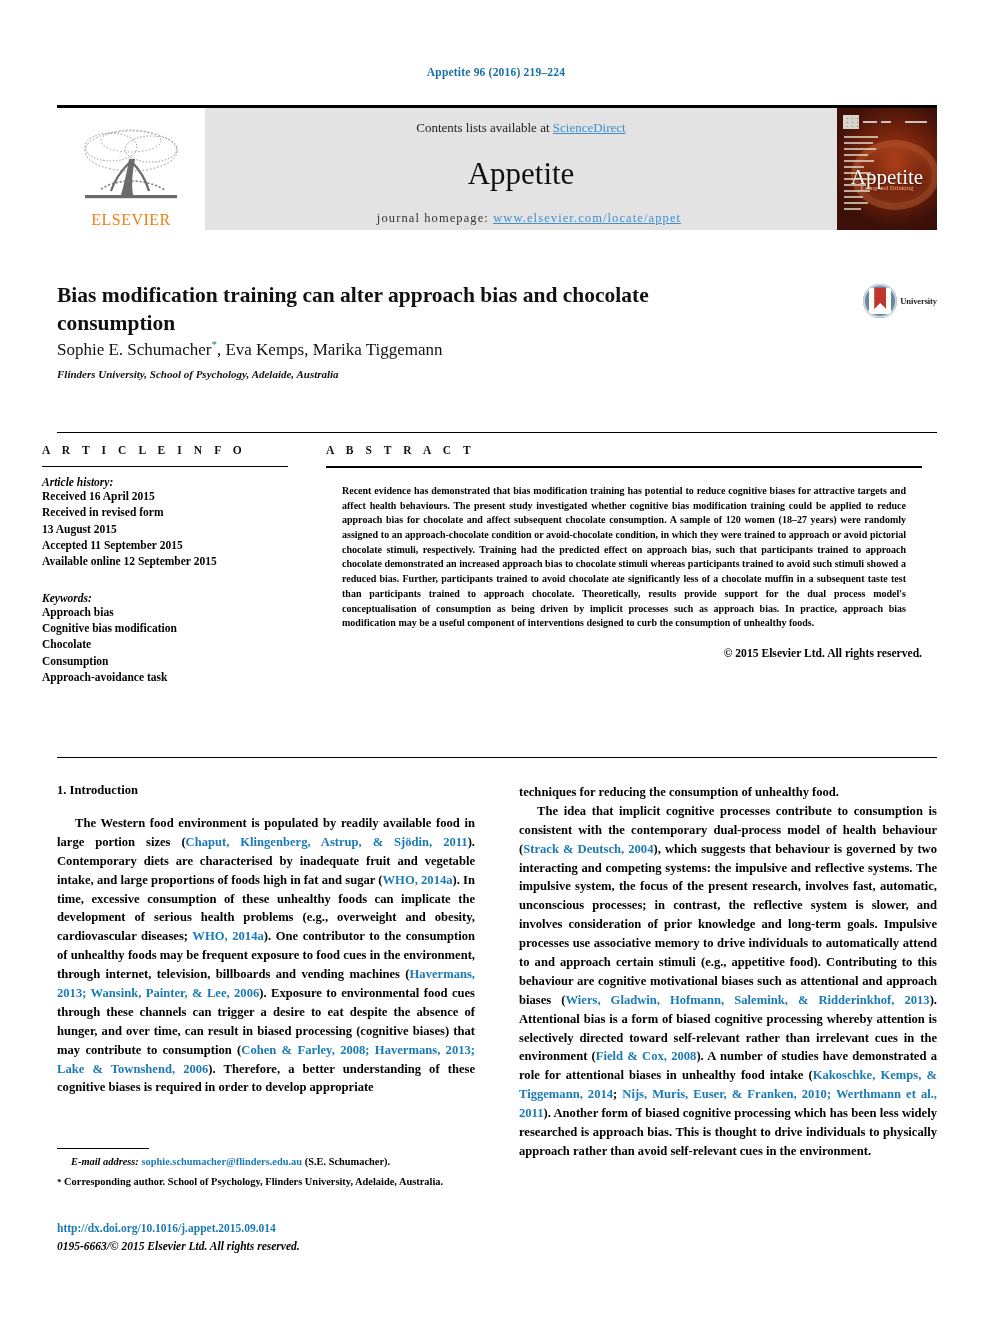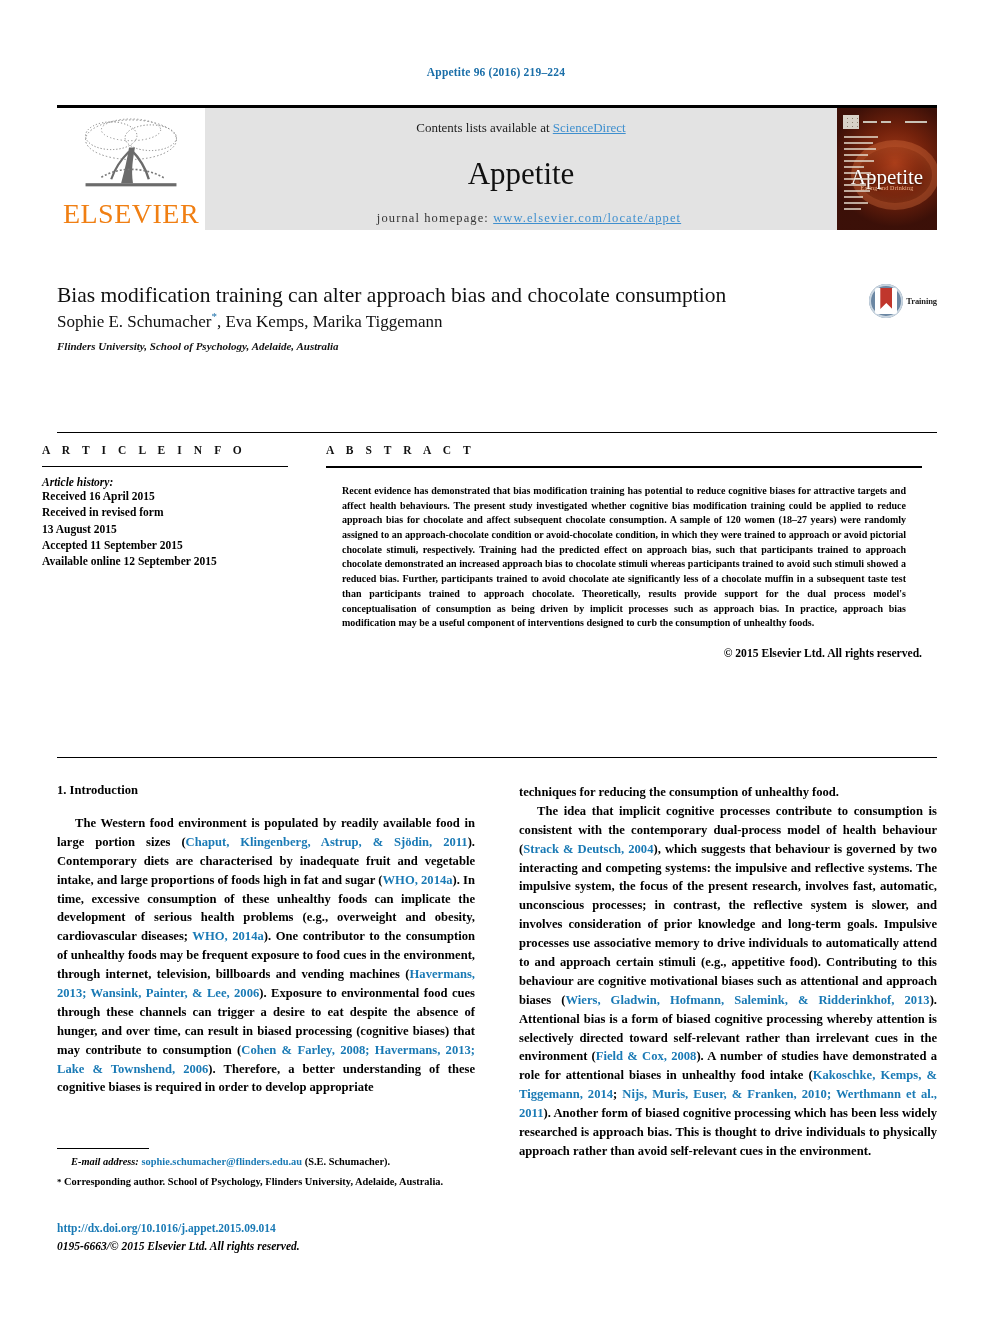--- a/index.html
+++ b/index.html
@@ -62,21 +62,21 @@
     box-sizing: border-box;
   }
   .elsevier-tree {
     width: 108px;
     height: 86px;
     margin-top: 6px;
   }
   .elsevier-word {
     font-family: "Liberation Serif", serif;
     color: #F07F13;
-    font-size: 28px;
+    font-size: 16px;
     letter-spacing: .5px;
     line-height: 1;
     margin-top: 1px;
   }
   .masthead-center {
     flex: 1 1 auto;
     background: #e3e3e3;
     display: flex;
     flex-direction: column;
     align-items: center;
@@ -198,21 +198,21 @@
 
   
   .title-block {
     position: absolute;
     left: 57px;
     top: 282px;
     width: 880px;
   }
   .article-title {
     font-size: 21.5px;
-    font-weight: normal;
+    font-weight: bold;
     line-height: 1.3;
     margin: 0;
     width: 690px;
     color: #111;
   }
   .authors {
     font-size: 17px;
     color: #111;
   }
   .authors sup {
@@ -502,37 +502,45 @@
       <span>Sophie E. Schumacher<sup>*</sup>, Eva Kemps, Marika Tiggemann</span>
     </div>
     <div class="affiliation">Flinders University, School of Psychology, Adelaide, Australia</div>
 
     <div class="crossmark">
       <span class="crossmark-mark">
         <span class="crossmark-inner">
           <span class="crossmark-ribbon"></span>
         </span>
       </span>
-      <span class="crossmark-label">Training</span>
+      <span class="crossmark-label">University</span>
     </div>
   </div>
 
   <div class="info-rule-top"></div>
   <div class="info-abstract">
 
     <div class="col-info">
       <div class="section-caps">A R T I C L E   I N F O</div>
       <div class="rule-thin"></div>
       <p class="hist-label">Article history:</p>
       <p class="hist-line">Received 16 April 2015</p>
       <p class="hist-line">Received in revised form</p>
       <p class="hist-line">13 August 2015</p>
       <p class="hist-line">Accepted 11 September 2015</p>
       <p class="hist-line">Available online 12 September 2015</p>
 
+      <div class="kw-block">
+        <p class="kw-label">Keywords:</p>
+        <p class="kw-line">Approach bias</p>
+        <p class="kw-line">Cognitive bias modification</p>
+        <p class="kw-line">Chocolate</p>
+        <p class="kw-line">Consumption</p>
+        <p class="kw-line">Approach-avoidance task</p>
+      </div>
     </div>
 
     <div class="col-abstract">
       <div class="section-caps">A B S T R A C T</div>
       <div class="rule-thick"></div>
       <p class="abstract-body">Recent evidence has demonstrated that bias modification training has potential to reduce cognitive biases for attractive targets and affect health behaviours. The present study investigated whether cognitive bias modification training could be applied to reduce approach bias for chocolate and affect subsequent chocolate consumption. A sample of 120 women (18–27 years) were randomly assigned to an approach-chocolate condition or avoid-chocolate condition, in which they were trained to approach or avoid pictorial chocolate stimuli, respectively. Training had the predicted effect on approach bias, such that participants trained to approach chocolate demonstrated an increased approach bias to chocolate stimuli whereas participants trained to avoid such stimuli showed a reduced bias. Further, participants trained to avoid chocolate ate significantly less of a chocolate muffin in a subsequent taste test than participants trained to approach chocolate. Theoretically, results provide support for the dual process model's conceptualisation of consumption as being driven by implicit processes such as approach bias. In practice, approach bias modification may be a useful component of interventions designed to curb the consumption of unhealthy foods.</p>
       <div class="copyright">© 2015 Elsevier Ltd. All rights reserved.</div>
     </div>
   </div>
 

